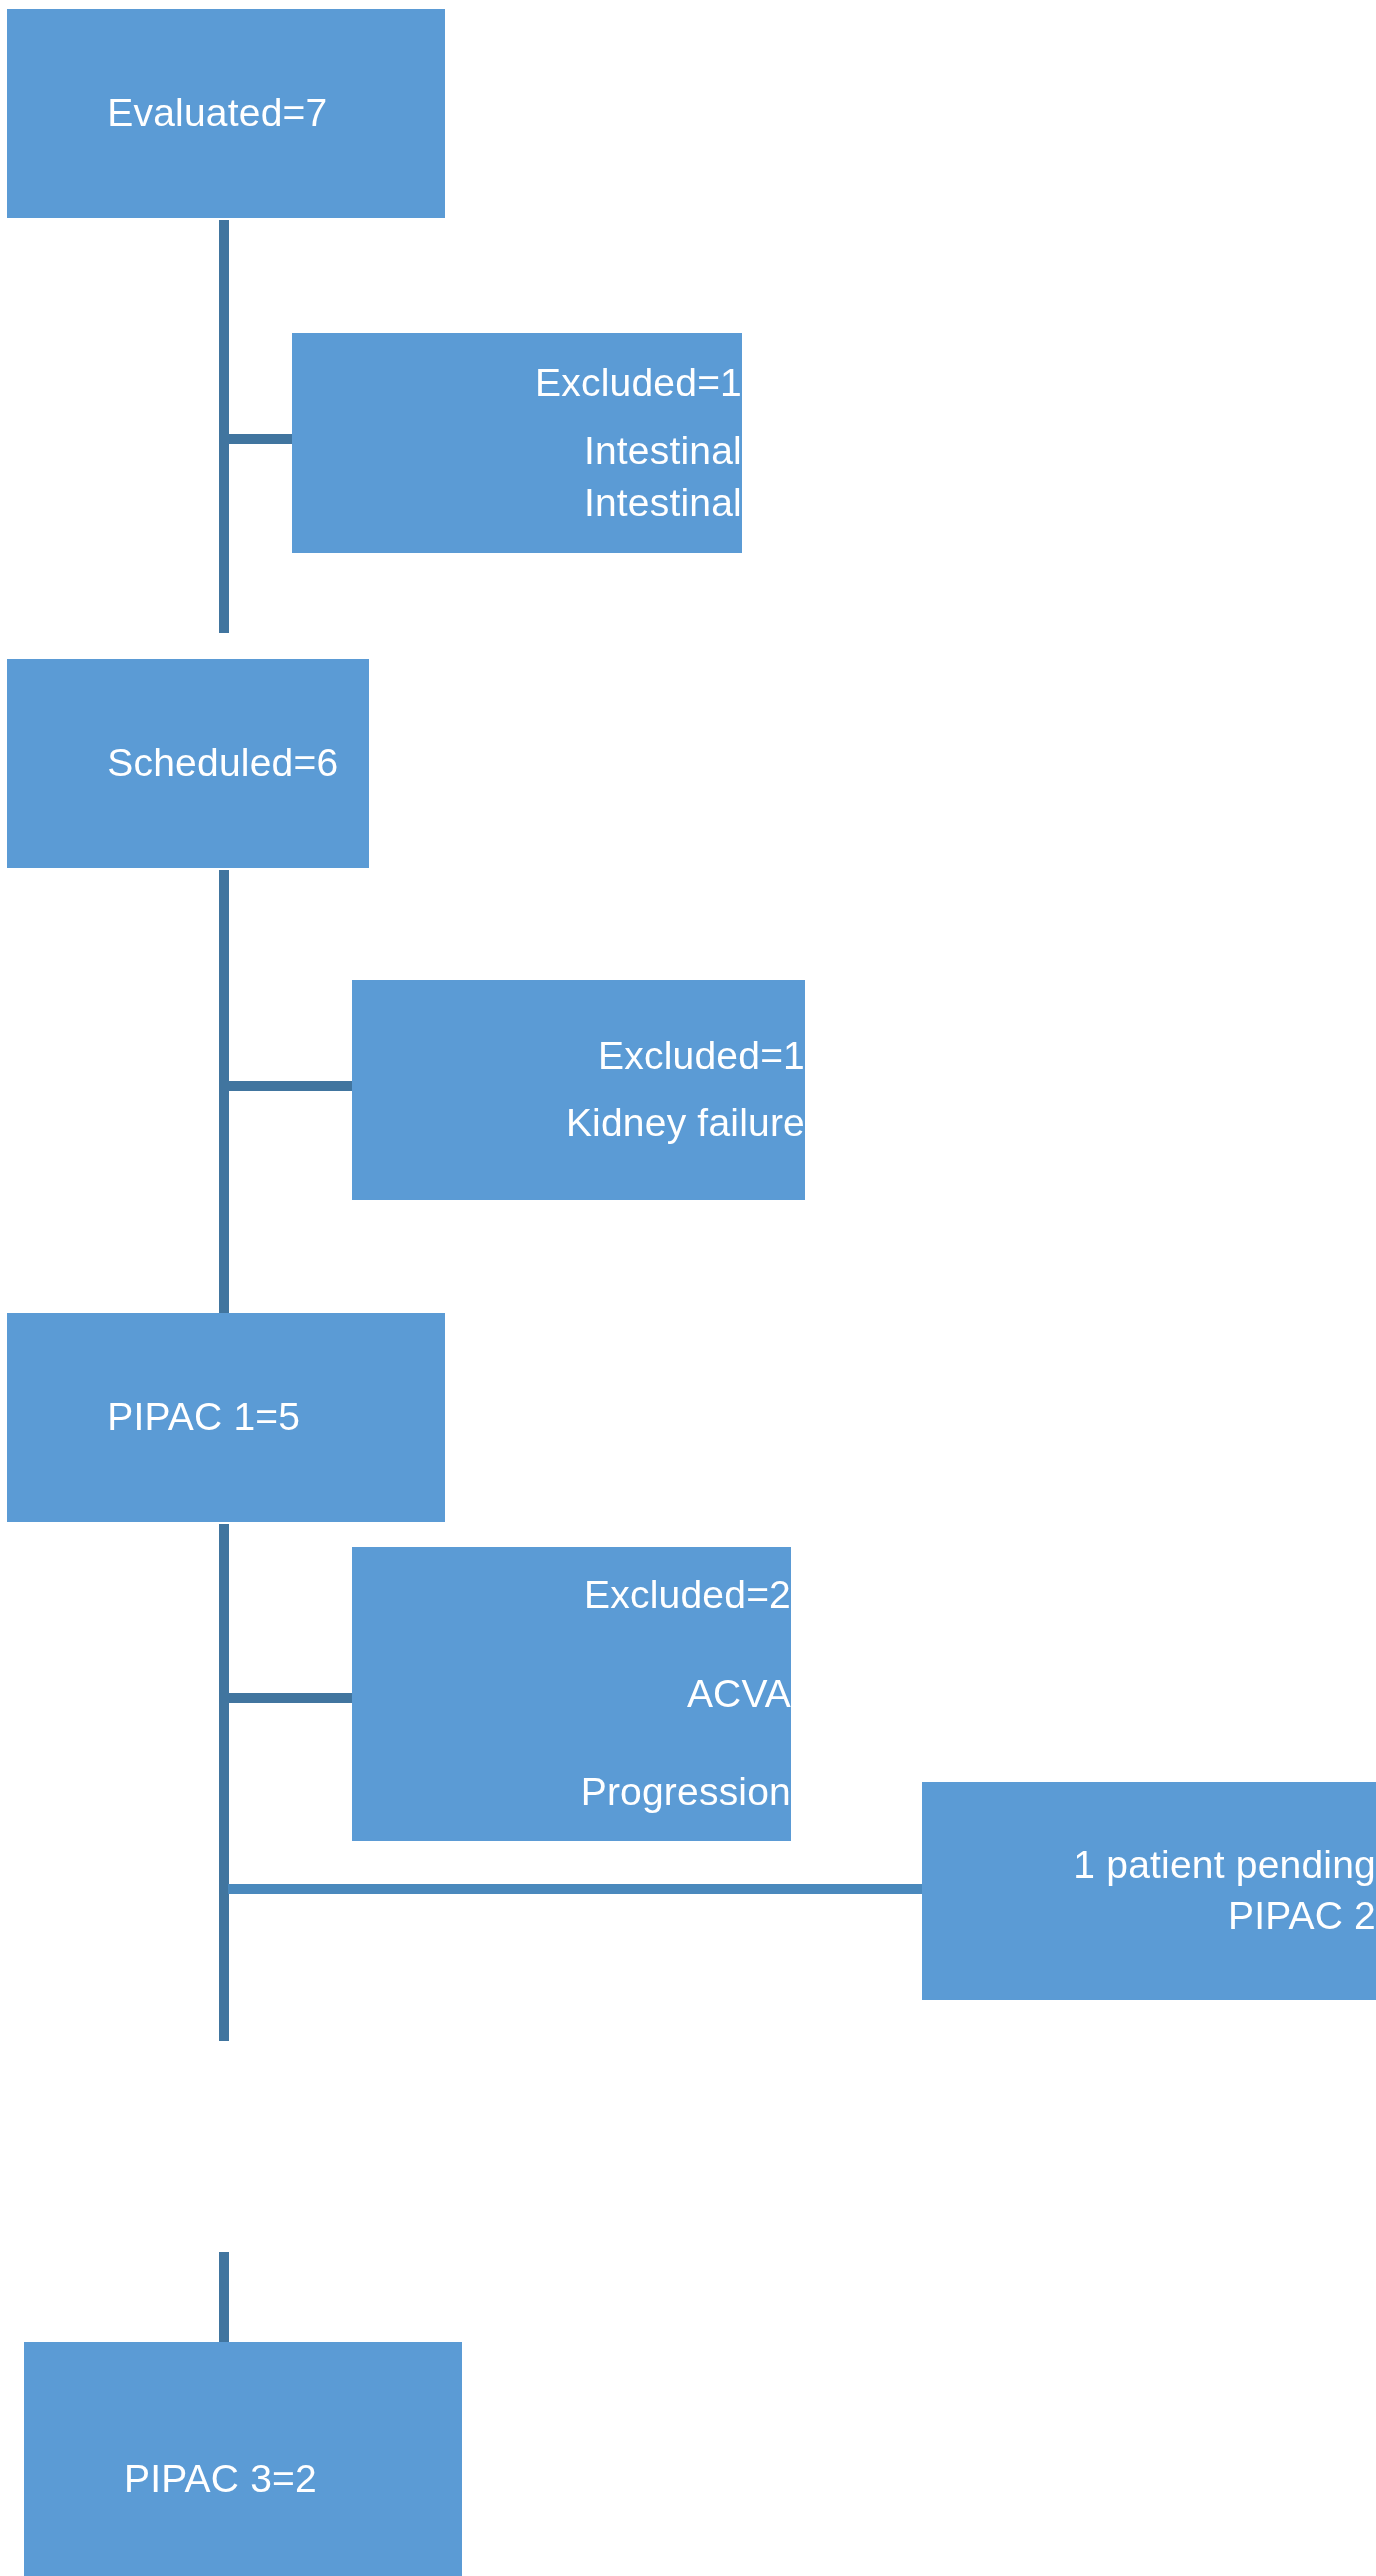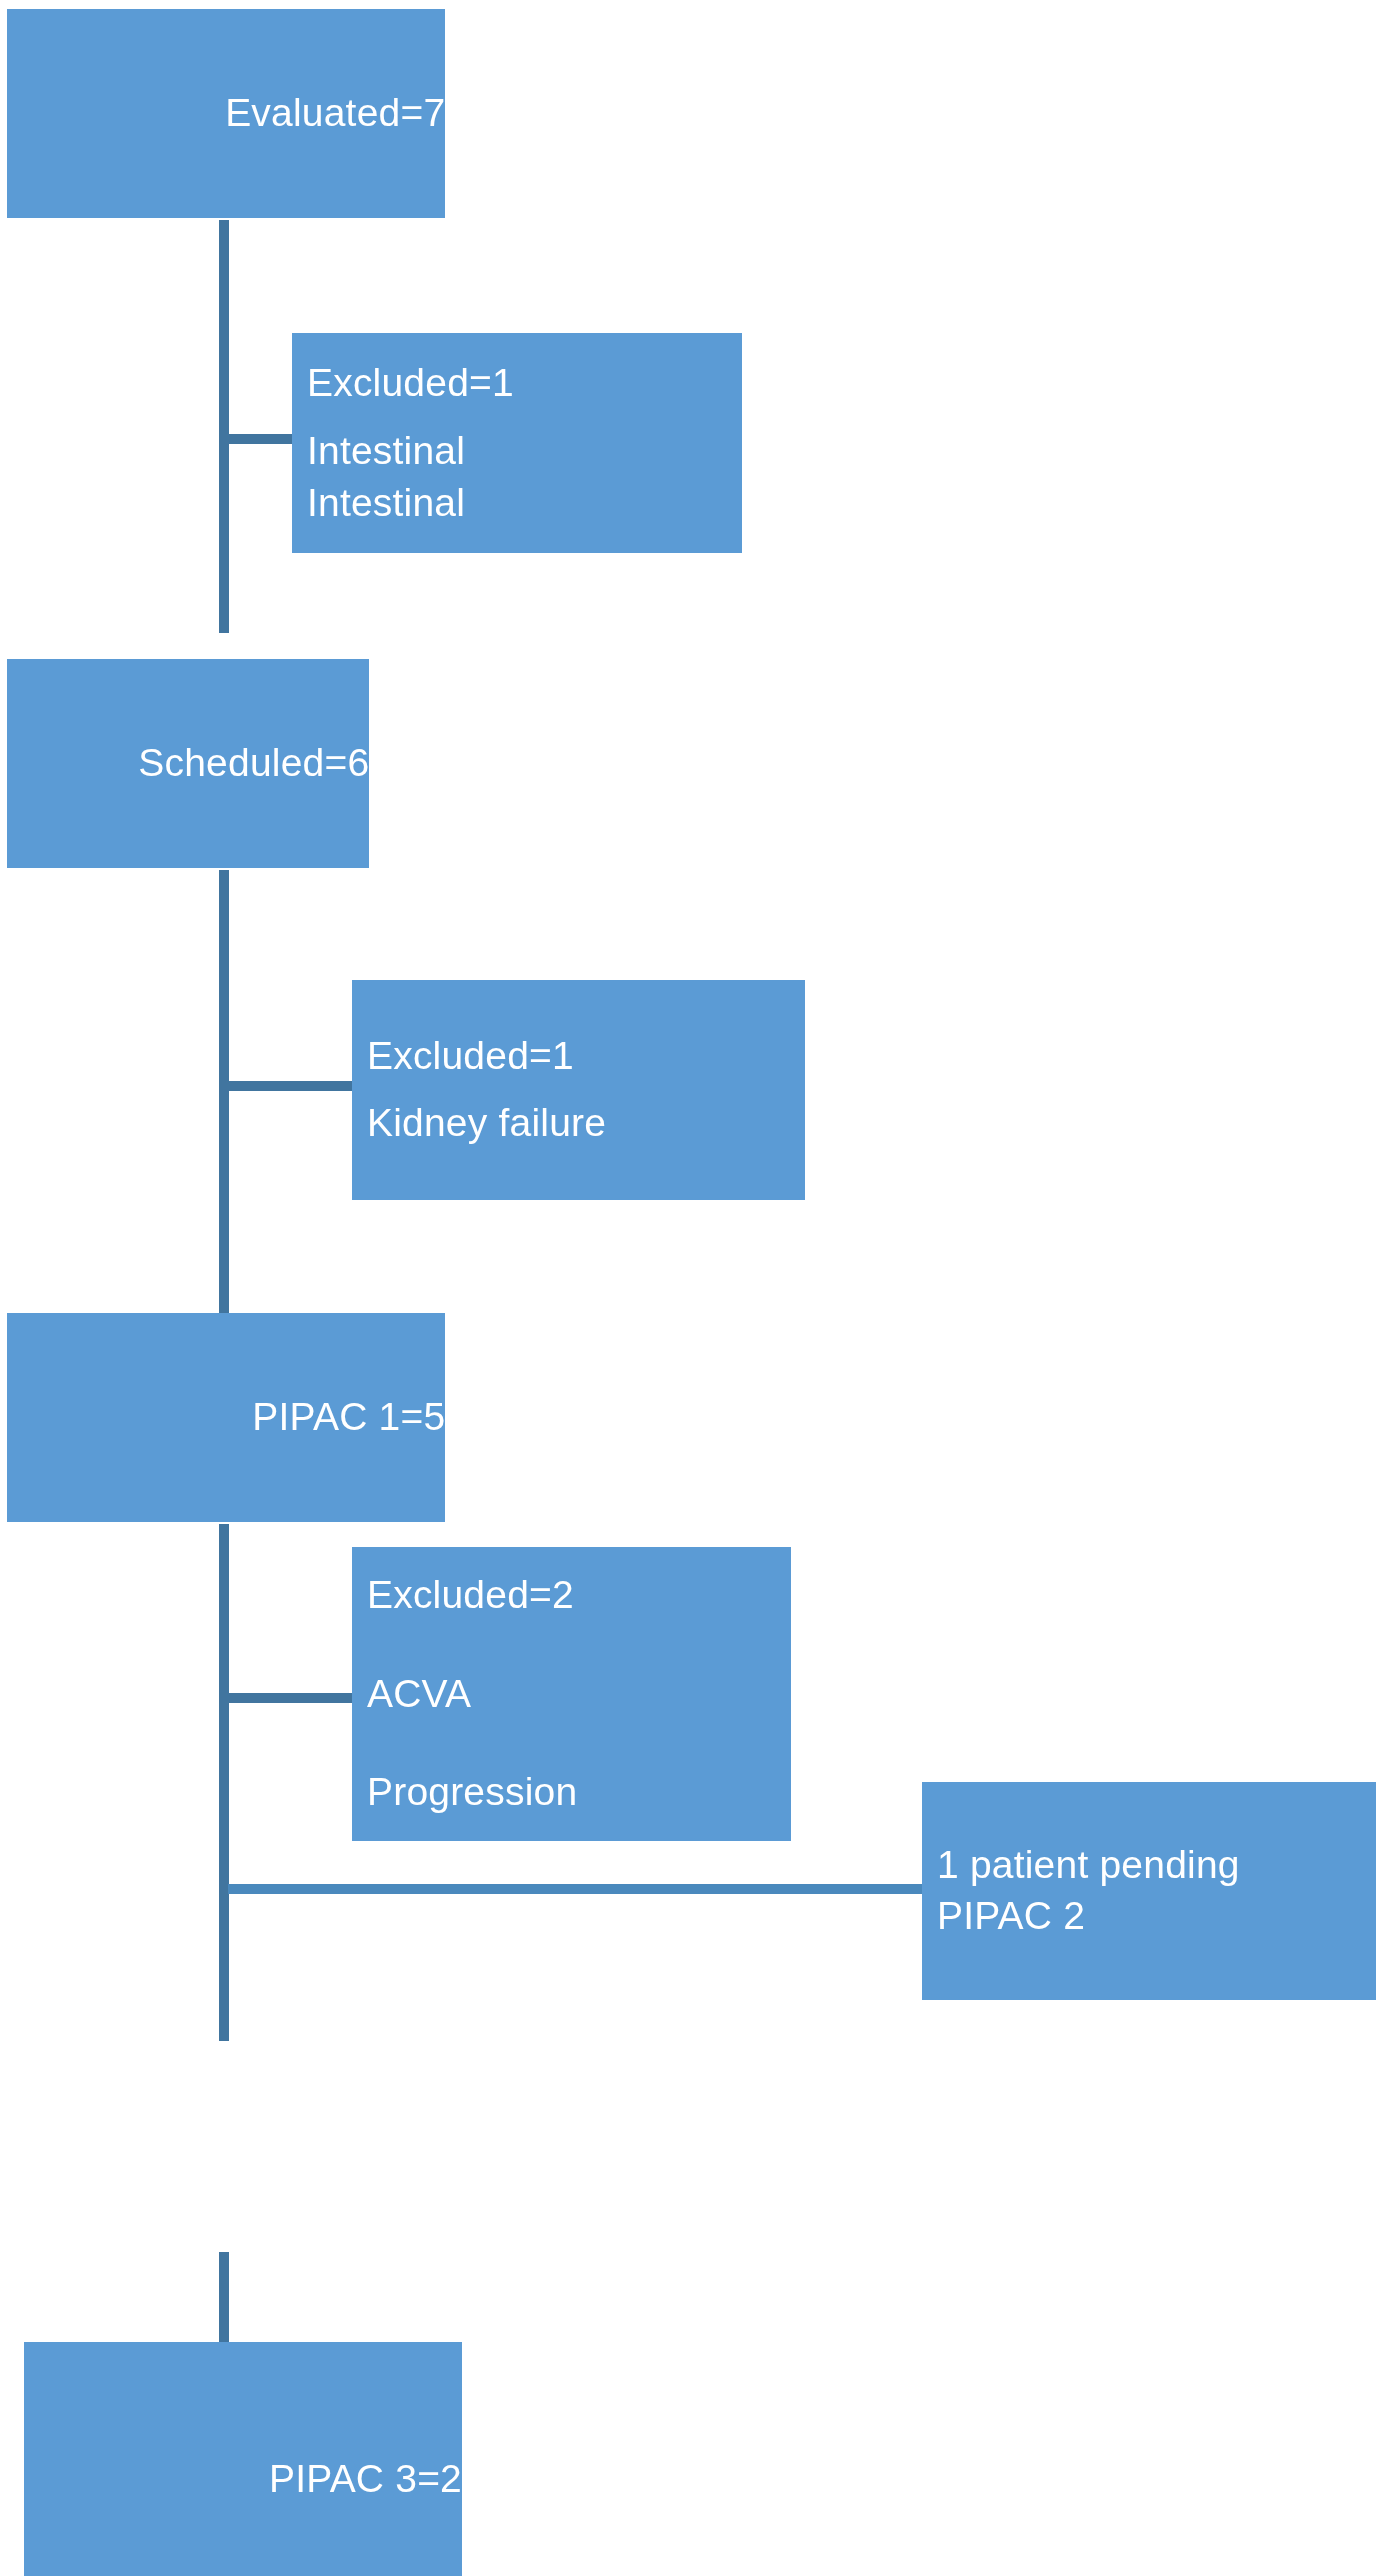--- a/index.html
+++ b/index.html
@@ -17,36 +17,36 @@
     background: #ffffff;
     overflow: hidden;
   }
   .node {
     position: absolute;
     box-sizing: border-box;
     background: #5b9bd5;
     color: #ffffff;
     display: flex;
     flex-direction: column;
-    align-items: flex-start;
+    align-items: flex-end;
     justify-content: center;
     text-align: center;
     font-size: 39px;
     line-height: 1.30;
     letter-spacing: 0.2px;
     font-weight: 400;
     padding-left: 15px;
   }
   .node .line {
     display: block;
     white-space: nowrap;
   }
   
   .node.main {
-    align-items: flex-end;
+    align-items: flex-start;
     padding-left: 100px;
   }
   .node.main .line { text-align: left; }
 
   .node.side .line + .line { margin-top: 0.30em; }
   .node.wrapline .line + .line { margin-top: 0.02em; }
 
   .conn {
     position: absolute;
     background: #41759f;

